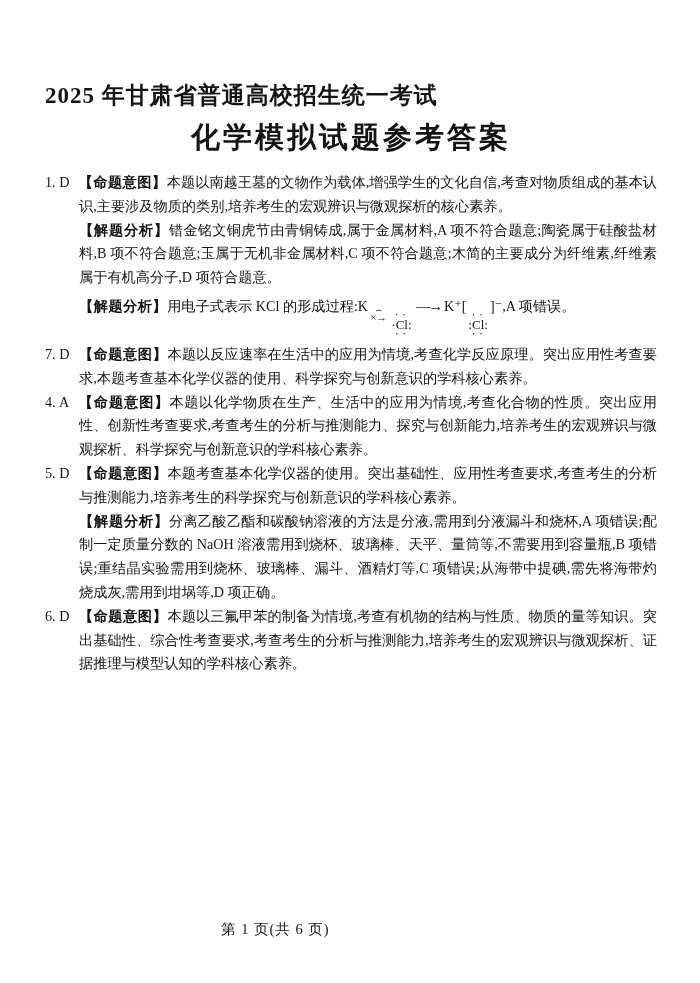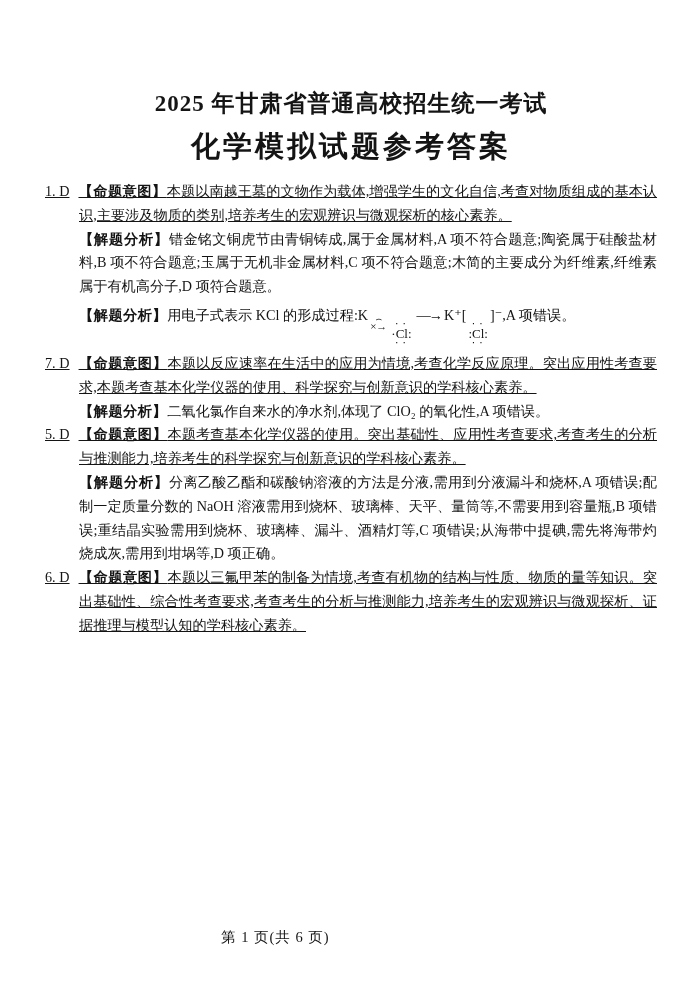--- a/index.html
+++ b/index.html
@@ -9,37 +9,37 @@
     margin:0 auto;
     background:#ffffff;
     box-sizing:border-box;
     padding:80px 43px 0 45px;
     font-family:"Liberation Serif","DejaVu Serif",serif;
     color:#141414;
     overflow:hidden;
   }
   header{margin:0 0 13px 0;}
   .title-line1{
-    margin:8px;text-align:center;
+    margin:0;text-align:left;
     font-size:23px;font-weight:bold;letter-spacing:1px;
   }
   .title-line2{
-    margin:0 0 0 0;text-align:center;
+    margin:7px 0 0 0;text-align:center;
     font-size:29px;font-weight:bold;letter-spacing:3px;
   }
   main{display:block;}
   .q{margin:0;}
   .q p{
     margin:0;
     padding-left:34px;
     font-size:14.2px;
     line-height:23.8px;
     text-align:justify;
   }
-  .q p.qfirst{text-indent:-34px;text-decoration:underline;}
+  .q p.qfirst{text-indent:-34px;}
   .num{white-space:pre;margin-right:9px;}
   .tag{
     font-weight:bold;
     font-family:"Liberation Sans","DejaVu Sans",sans-serif;
     letter-spacing:0.5px;
   }
   .formula-line{margin:5px 0 6px 0 !important;}
   .formula{white-space:nowrap;}
   .lewis{
     display:inline-flex;flex-direction:column;align-items:center;
@@ -49,21 +49,21 @@
   .lewis .mid{font-size:13px;line-height:14px;}
   .transfer{
     display:inline-flex;flex-direction:column;align-items:center;
     vertical-align:-2px;line-height:1;margin:0 2px;
   }
   .transfer .arc{font-size:10px;line-height:5px;}
   .transfer .x{font-size:11px;line-height:10px;}
   .long-arrow{letter-spacing:-2px;margin:0 3px;}
   footer{position:absolute;left:0;top:916px;width:100%;}
   .page-num{
-    position:absolute;left:221px;top:12px;
+    position:absolute;left:221px;top:4px;
     font-size:14.5px;letter-spacing:1px;
   }
 </style>
 </head>
 <body>
 
 <div class="page">
 
   <header>
     <h1 class="title-line1">2025 年甘肃省普通高校招生统一考试</h1>
@@ -90,21 +90,21 @@
               <span class="mid">:Cl:</span>
               <span class="dots">··</span>
             </span><span>]⁻</span></span><span>,A 项错误。</span></p>
     </section>
 
     <section class="q">
       <p class="qfirst"><span class="num">7. D</span><span class="tag">【命题意图】</span><span>本题以反应速率在生活中的应用为情境,考查化学反应原理。突出应用性考查要求,本题考查基本化学仪器的使用、科学探究与创新意识的学科核心素养。</span></p>
     </section>
 
     <section class="q">
-      <p><span class="tag">【解题分析】</span><span>二氧化氯作自来水的净水剂,体现了 ClO₂ 的氧化性,A 项错误。</span></p>
+      <p class="qfirst"><span class="num">4. A</span><span class="tag">【命题意图】</span><span>本题以化学物质在生产、生活中的应用为情境,考查化合物的性质。突出应用性、创新性考查要求,考查考生的分析与推测能力、探究与创新能力,培养考生的宏观辨识与微观探析、科学探究与创新意识的学科核心素养。</span></p>
     </section>
 
     <section class="q">
       <p class="qfirst"><span class="num">5. D</span><span class="tag">【命题意图】</span><span>本题考查基本化学仪器的使用。突出基础性、应用性考查要求,考查考生的分析与推测能力,培养考生的科学探究与创新意识的学科核心素养。</span></p>
       <p><span class="tag">【解题分析】</span><span>分离乙酸乙酯和碳酸钠溶液的方法是分液,需用到分液漏斗和烧杯,A 项错误;配制一定质量分数的 NaOH 溶液需用到烧杯、玻璃棒、天平、量筒等,不需要用到容量瓶,B 项错误;重结晶实验需用到烧杯、玻璃棒、漏斗、酒精灯等,C 项错误;从海带中提碘,需先将海带灼烧成灰,需用到坩埚等,D 项正确。</span></p>
     </section>
 
     <section class="q">
       <p class="qfirst"><span class="num">6. D</span><span class="tag">【命题意图】</span><span>本题以三氟甲苯的制备为情境,考查有机物的结构与性质、物质的量等知识。突出基础性、综合性考查要求,考查考生的分析与推测能力,培养考生的宏观辨识与微观探析、证据推理与模型认知的学科核心素养。</span></p>
     </section>

